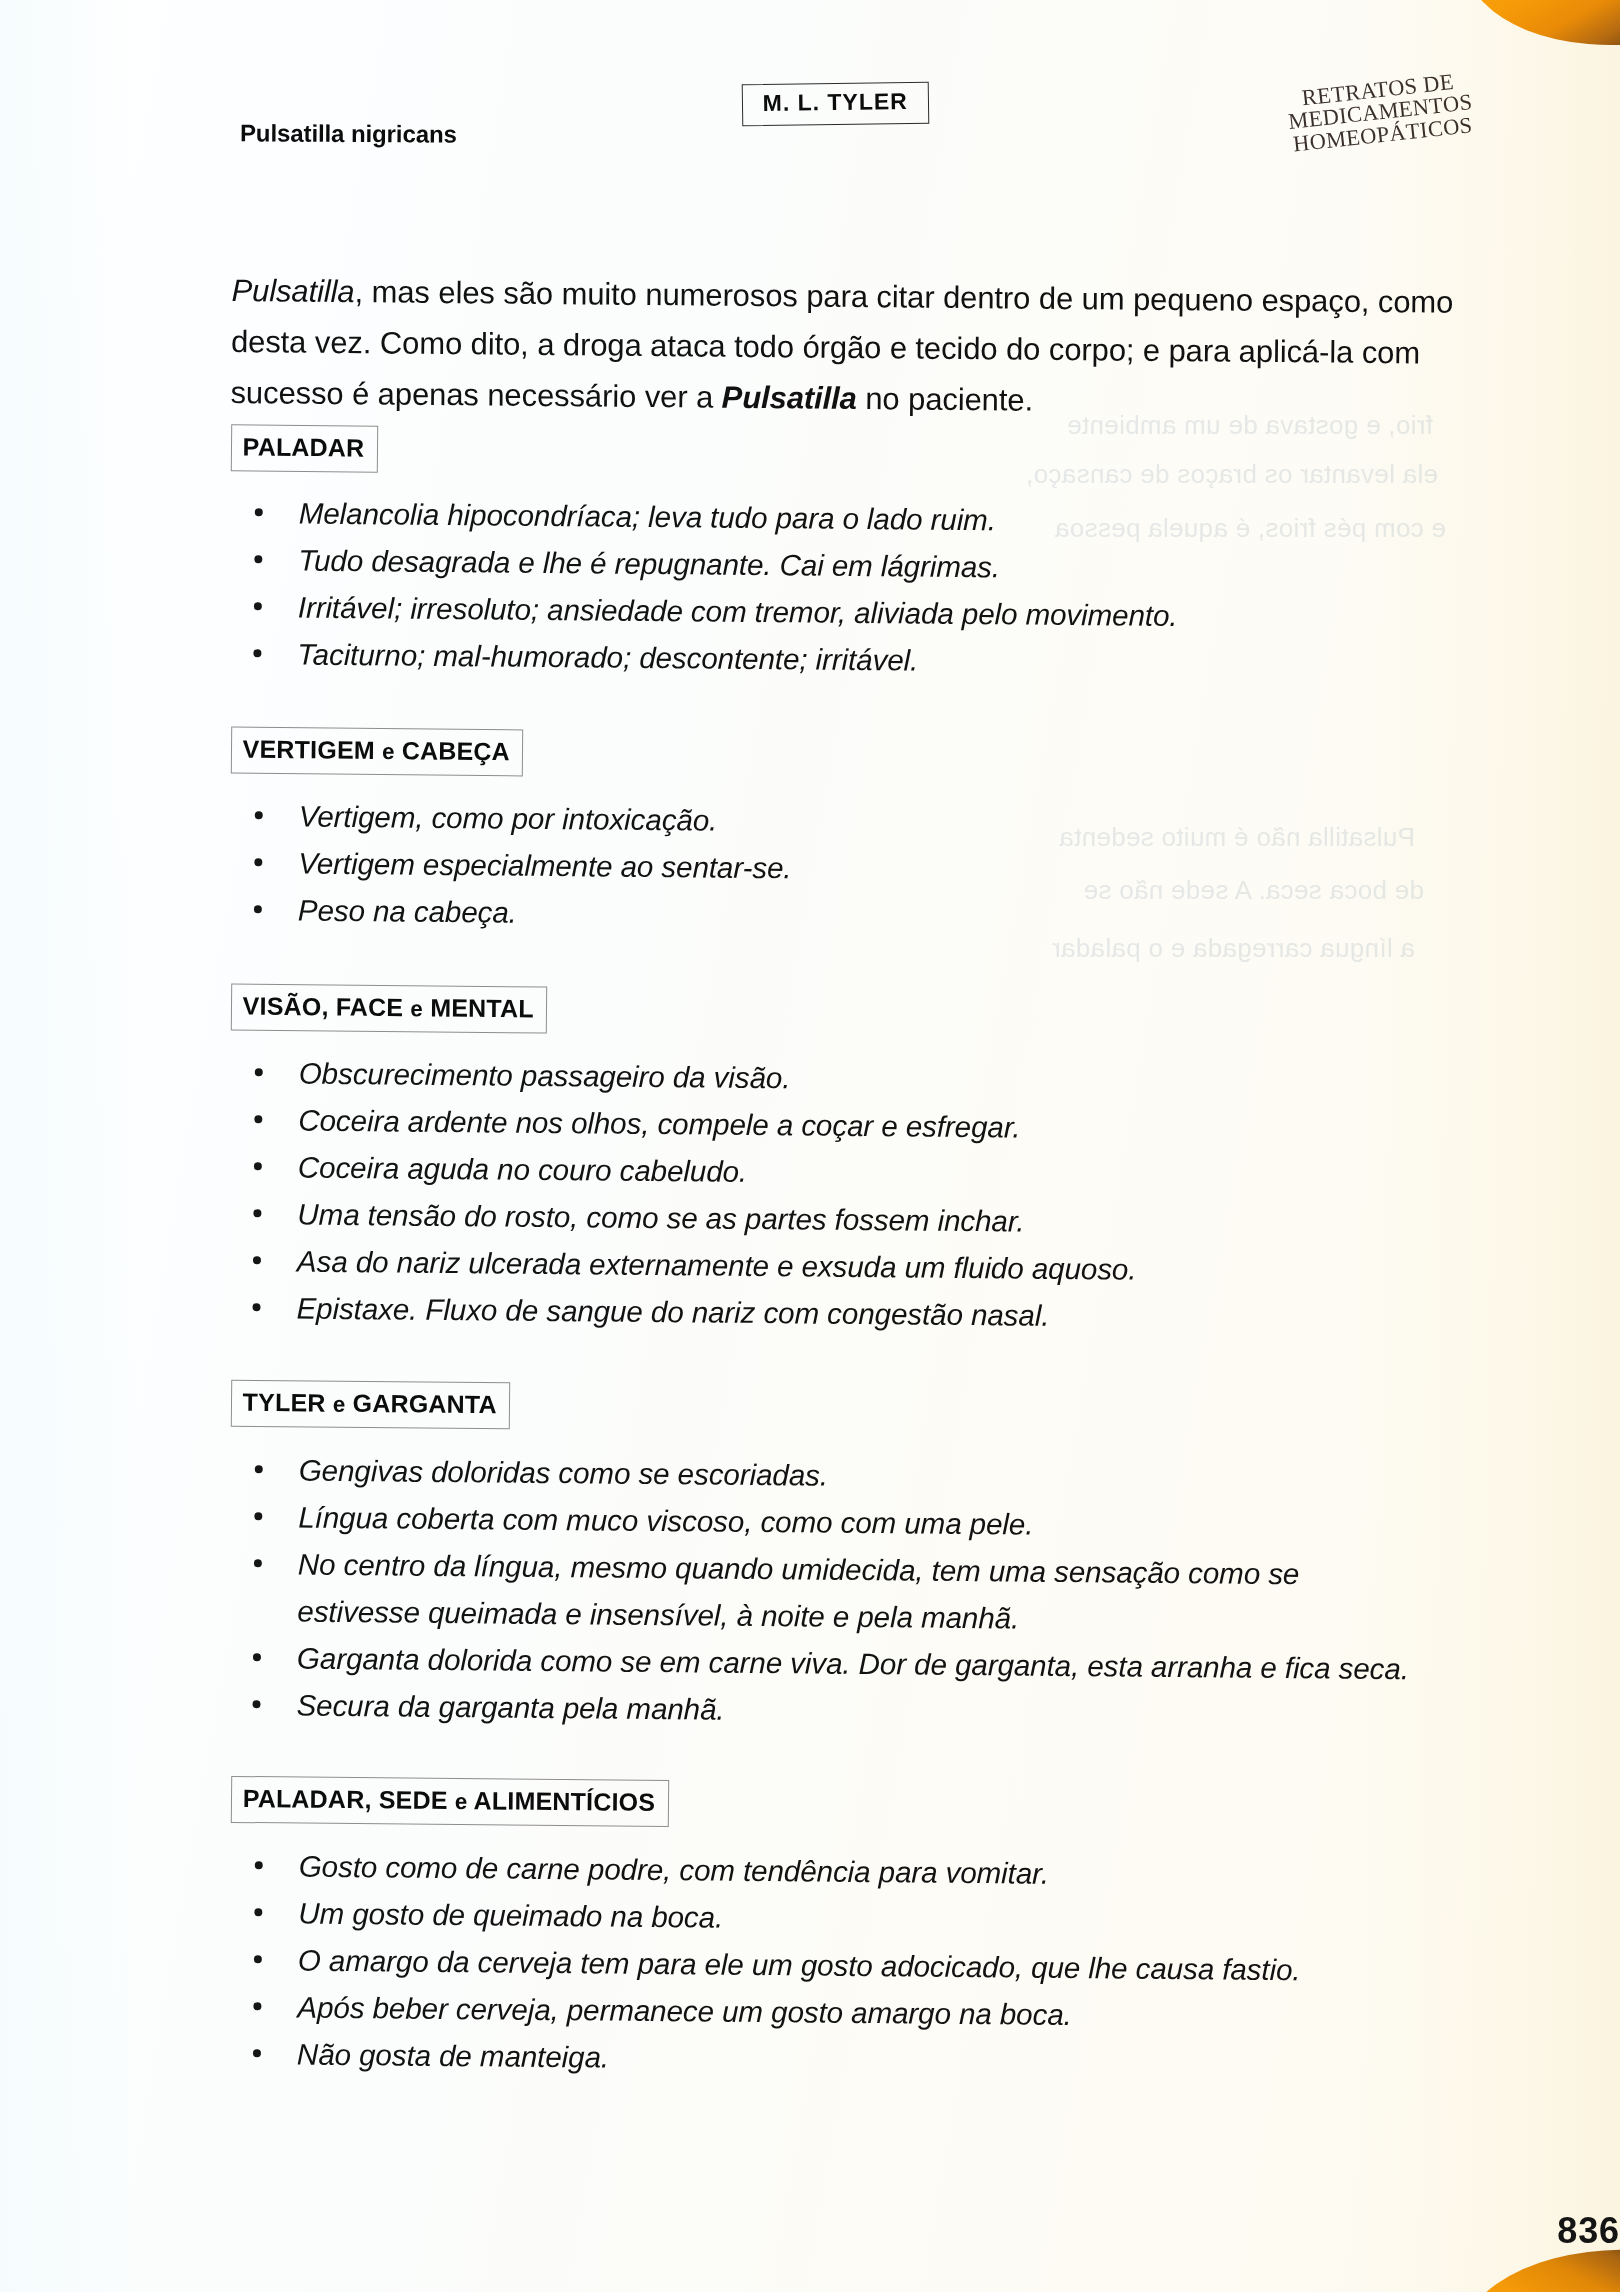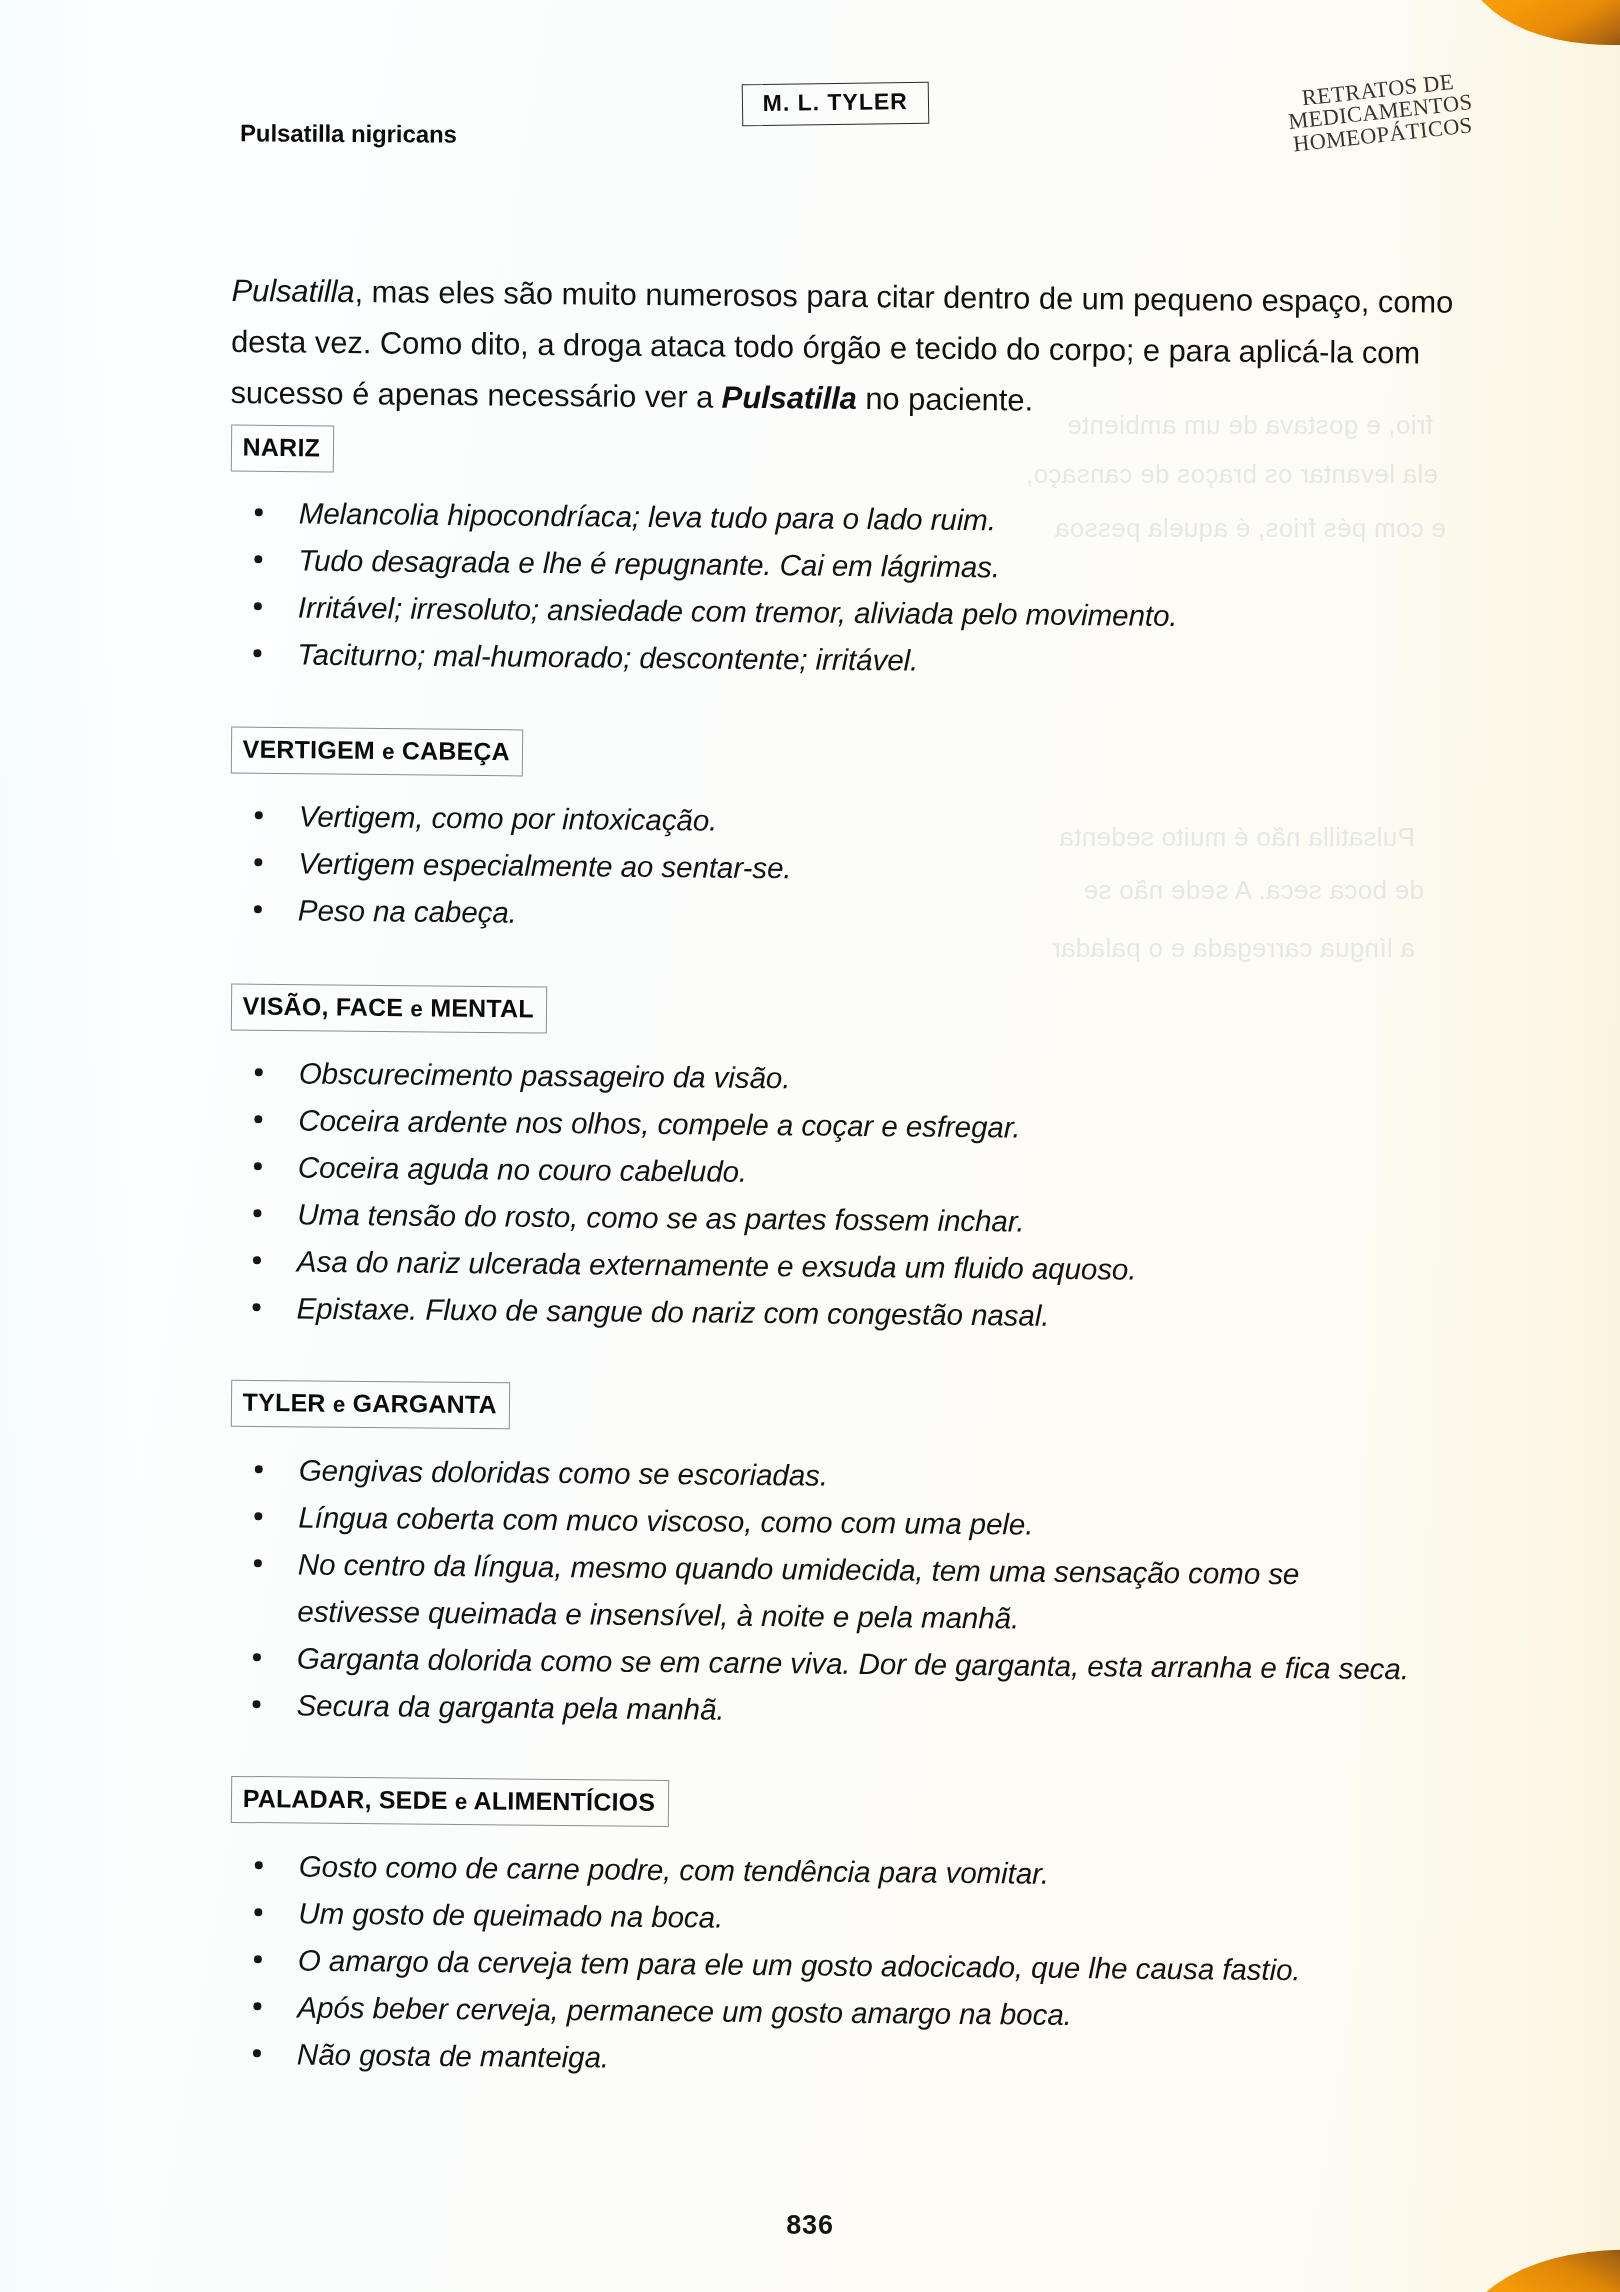--- a/index.html
+++ b/index.html
@@ -190,22 +190,22 @@
     height: 8px;
     border-radius: 50%;
     background: #151515;
   }
 
   .folio {
     position: absolute;
     left: 0;
     top: 2210px;
     width: 1620px;
-    text-align: center;
-    font-size: 27px;
+    text-align: right;
+    font-size: 36px;
     font-weight: bold;
     letter-spacing: 0.9px;
     color: #141414;
   }
 </style>
 </head>
 <body>
 
 <div id="page">
 
@@ -237,21 +237,21 @@
       <span>RETRATOS DE</span>
       <span>MEDICAMENTOS</span>
       <span>HOMEOPÁTICOS</span>
     </div>
 
     <p class="intro">
       <i>Pulsatilla</i><span>, mas eles são muito numerosos para citar dentro de um pequeno espaço, como desta vez. Como dito, a droga ataca todo órgão e tecido do corpo; e para aplicá-la com sucesso é apenas necessário ver a </span><b>Pulsatilla</b><span> no paciente.</span>
     </p>
 
     <div id="sections-root">
-        <div class="sec-head" style="left: 231px; top: 425px; transform: rotate(0.55deg);"><span>NARIZ</span></div>
+        <div class="sec-head" style="left: 231px; top: 425px; transform: rotate(0.55deg);"><span>PALADAR</span></div>
         <div class="blist" style="left: 235px; top: 489px; width: 1191px; transform: rotate(0.55deg); transform-origin: left top;">
           <div class="bitem"><span class="bullet"></span><span>Melancolia hipocondríaca; leva tudo para o lado ruim.</span></div>
           <div class="bitem"><span class="bullet"></span><span>Tudo desagrada e lhe é repugnante. Cai em lágrimas.</span></div>
           <div class="bitem"><span class="bullet"></span><span>Irritável; irresoluto; ansiedade com tremor, aliviada pelo movimento.</span></div>
           <div class="bitem"><span class="bullet"></span><span>Taciturno; mal-humorado; descontente; irritável.</span></div>
         </div>
         <div class="sec-head" style="left: 231px; top: 728px; transform: rotate(0.55deg);"><span>VERTIGEM </span><span class="lc">e</span><span> CABEÇA</span></div>
         <div class="blist" style="left: 235px; top: 792px; width: 1191px; transform: rotate(0.55deg); transform-origin: left top;">
           <div class="bitem"><span class="bullet"></span><span>Vertigem, como por intoxicação.</span></div>
           <div class="bitem"><span class="bullet"></span><span>Vertigem especialmente ao sentar-se.</span></div>

